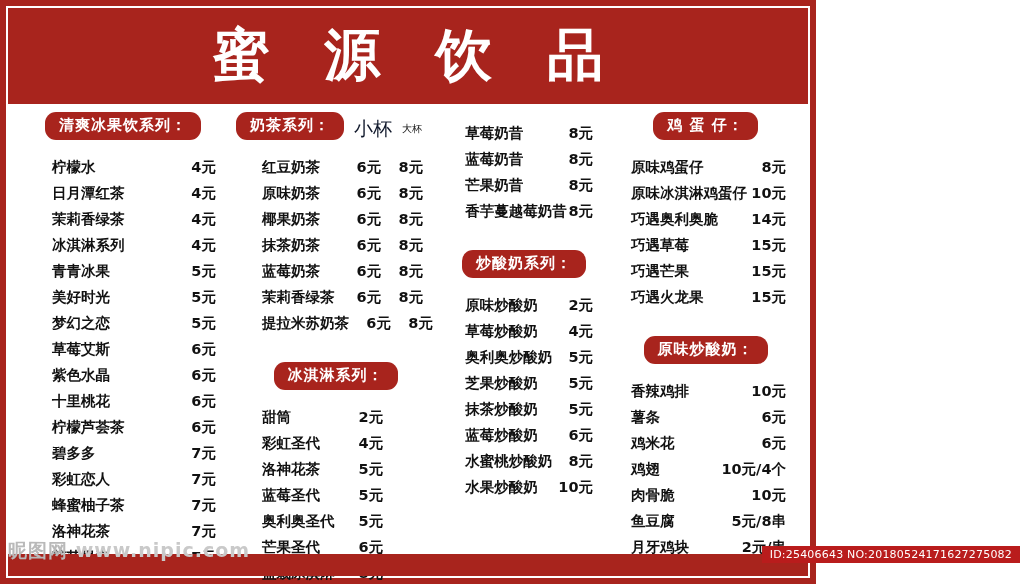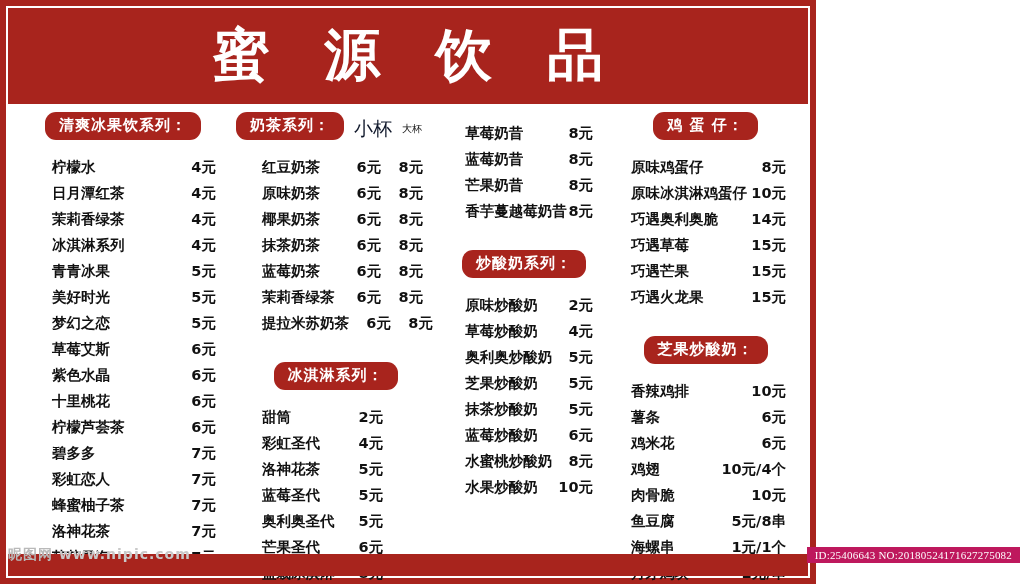--- a/index.html
+++ b/index.html
@@ -97,36 +97,35 @@
   .indent-1 { padding-left: 26px; }
   .indent-2 { padding-left: 18px; }
   .indent-3 { padding-left: 14px; }
   .indent-5 { padding-left: 10px; }
 
   .gap-md { height: 18px; }
   .watermark {
     position: absolute;
     left: 8px;
     bottom: 20px;
-    font-size: 14px;
+    font-size: 19px;
     color: #c9c9c9;
     font-weight: bold;
     letter-spacing: 1px;
   }
   .watermark .cn { color: #b9b9b9; }
   .idbar {
     position: absolute;
     right: 4px;
     bottom: 21px;
-    background: #be185d;
+    background: #b91c1c;
     color: #ffffff;
     font-size: 11px;
     padding: 2px 8px;
     letter-spacing: 0.2px;
-    font-family: Liberation Serif, serif;
   }
   .bottom-strip {
     position: absolute;
     left: 0;
     bottom: 0;
     width: 100%;
     height: 22px;
     background: #a8241d;
   }
 </style>
@@ -432,21 +431,21 @@
             <li class="row indent-5">
                 <span class="nm">巧遇火龙果</span>
                 <span class="sp"></span>
                 <span class="pr">15元</span>
               </li>
           </ul>
 
           <div class="gap-md"></div>
 
           <div class="cat-wrap center">
-            <span class="cat">芝果炒酸奶：</span>
+            <span class="cat">原味炒酸奶：</span>
           </div>
           <ul class="items">
             <li class="row indent-5">
                 <span class="nm">香辣鸡排</span>
                 <span class="sp"></span>
                 <span class="pr">10元</span>
               </li>
             <li class="row indent-5">
                 <span class="nm">薯条</span>
                 <span class="sp"></span>
@@ -464,25 +463,20 @@
               </li>
             <li class="row indent-5">
                 <span class="nm">肉骨脆</span>
                 <span class="sp"></span>
                 <span class="pr">10元</span>
               </li>
             <li class="row indent-5">
                 <span class="nm">鱼豆腐</span>
                 <span class="sp"></span>
                 <span class="pr">5元/8串</span>
-              </li>
-            <li class="row indent-5">
-                <span class="nm">海螺串</span>
-                <span class="sp"></span>
-                <span class="pr">1元/1个</span>
               </li>
             <li class="row indent-5">
                 <span class="nm">月牙鸡块</span>
                 <span class="sp"></span>
                 <span class="pr">2元/串</span>
               </li>
           </ul>
         </div>
 
       </div>

